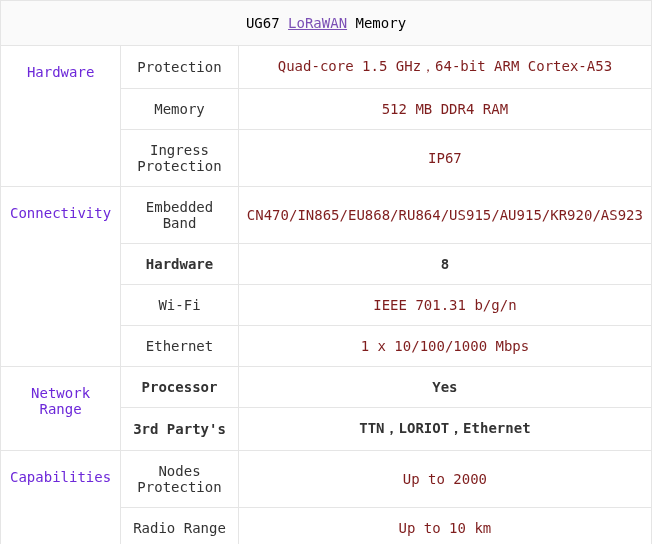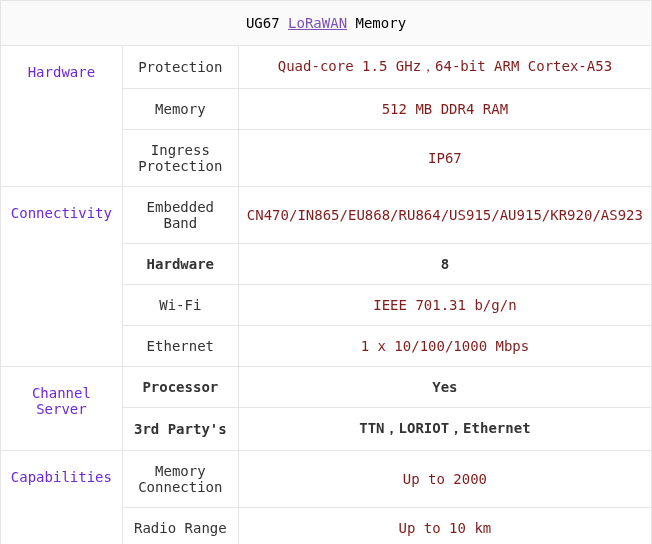--- a/index.html
+++ b/index.html
@@ -45,31 +45,31 @@
       </tr>
       <tr>
         <td class="">Wi-Fi</td>
         <td class="val">IEEE 701.31 b/g/n</td>
       </tr>
       <tr>
         <td class="">Ethernet</td>
         <td class="val">1 x 10/100/1000 Mbps</td>
       </tr>
       <tr>
-        <td class="cat" rowspan="2">Channel Server</td>
+        <td class="cat" rowspan="2">Network Range</td>
         <td class="bold">Processor</td>
         <td class="bold">Yes</td>
       </tr>
       <tr>
         <td class="bold">3rd Party's</td>
         <td class="bold">TTN，LORIOT，Ethernet</td>
       </tr>
       <tr>
         <td class="cat" rowspan="2">Capabilities</td>
-        <td class="">Memory Connection</td>
+        <td class="">Nodes Protection</td>
         <td class="val">Up to 2000</td>
       </tr>
       <tr>
         <td class="">Radio Range</td>
         <td class="val">Up to 10 km</td>
       </tr>
     </tbody>
 </table>
 
 </body></html>

